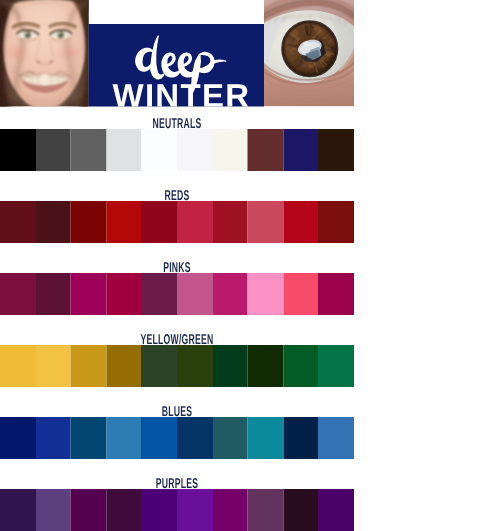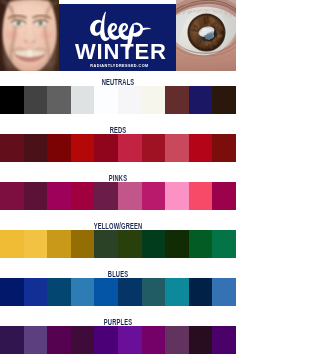--- a/index.html
+++ b/index.html
@@ -4,21 +4,21 @@
 <title>Deep Winter Color Palette</title>
 <style>
   html,body{margin:0;padding:0;background:#ffffff;}
   body{width:236px;height:354px;overflow:hidden;font-family:"Liberation Sans",sans-serif;}
   .pin{position:relative;width:236px;height:354px;background:#ffffff;overflow:hidden;}
 
   
   .header{position:absolute;left:0;top:0;width:236px;height:71px;overflow:hidden;background:#ffffff;}
   .photo-left{position:absolute;left:0;top:0;width:59px;height:71px;overflow:hidden;}
   .photo-right{position:absolute;left:176px;top:0;width:60px;height:71px;overflow:hidden;}
-  .title-panel{position:absolute;left:59px;top:4px;width:117px;height:73px;background:#0c1c6b;}
+  .title-panel{position:absolute;left:59px;top:16px;width:117px;height:73px;background:#0c1c6b;}
 
   .script-word{position:absolute;left:5px;top:5px;width:117px;height:44px;text-align:center;line-height:0;}
   .title-main{position:absolute;left:3px;top:37px;width:117px;text-align:center;color:#ffffff;
     font-family:"Liberation Sans",sans-serif;font-weight:700;font-size:22px;line-height:22px;letter-spacing:.85px;text-indent:.85px;}
   .title-url{position:absolute;left:2px;top:60px;width:117px;text-align:center;color:#ffffff;
     font-family:"Liberation Sans",sans-serif;font-weight:700;font-size:3.8px;line-height:5px;letter-spacing:.42px;}
   .sec-label{position:absolute;left:0;width:236px;text-align:center;color:#1d2a50;
     font-family:"Liberation Sans",sans-serif;font-weight:700;font-size:8px;line-height:8px;letter-spacing:.22px;transform:scale(.72,1.18);transform-origin:center;}
   .row{position:absolute;left:0;width:236px;height:28px;display:flex;}
   .sw{flex:1 1 0;height:28px;}

